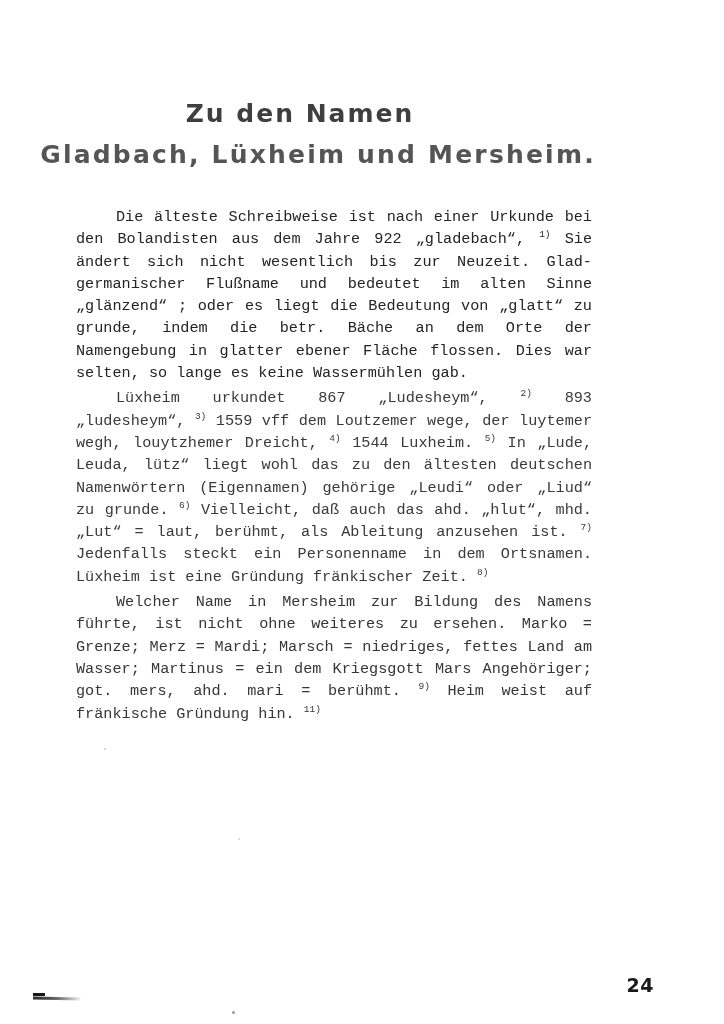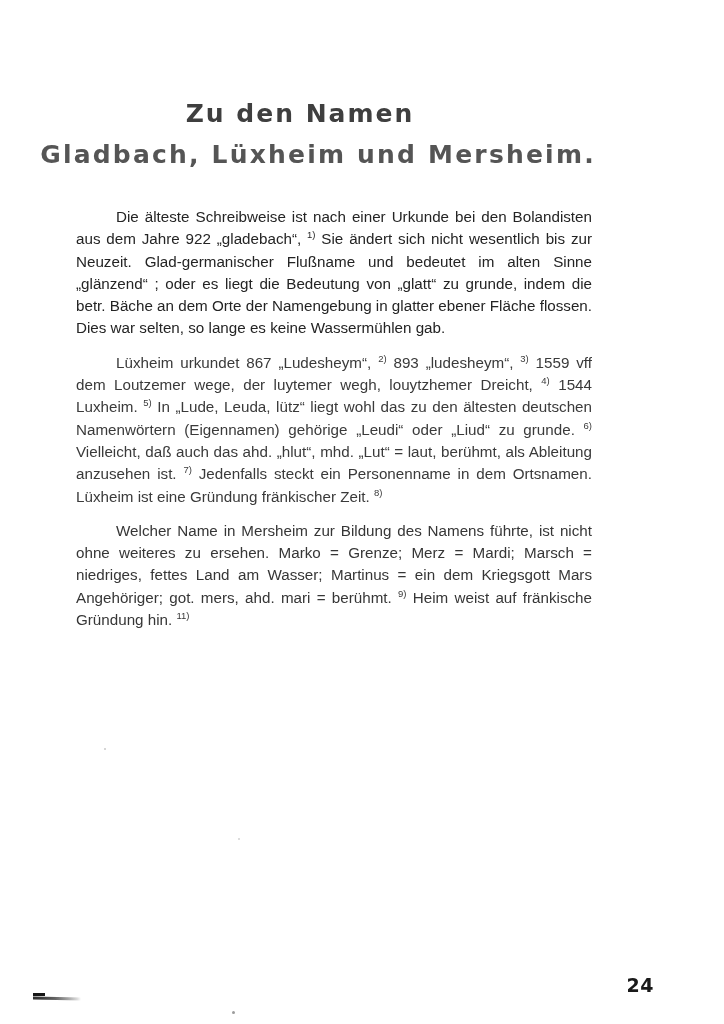--- a/index.html
+++ b/index.html
@@ -48,41 +48,41 @@
     letter-spacing: 2.2px;
     margin-left: 36px;
   }
 
   
   .body-text {
     position: absolute;
     left: 76px;
     top: 206px;
     width: 516px;
-    font-family: Liberation Sans, sans-serif;
+    font-family: Liberation Mono, monospace;
     font-size: 15.2px;
     line-height: 22.3px;
     color: #2b2b2b;
     text-align: justify;
     text-justify: inter-word;
   }
 
   .para {
     margin: 0;
     text-indent: 40px;
     text-align: justify;
   }
 
   
   .para-1 { color: #242424; }
   .para-2 { color: #3a3a3a; }
   .para-3 { color: #363636; }
 
   .para + .para {
-    margin-top: 12px;
+    margin-top: 3px;
   }
 
   sup.fn {
     font-size: 9.5px;
     vertical-align: super;
     line-height: 0;
     letter-spacing: 0;
   }
 
   

